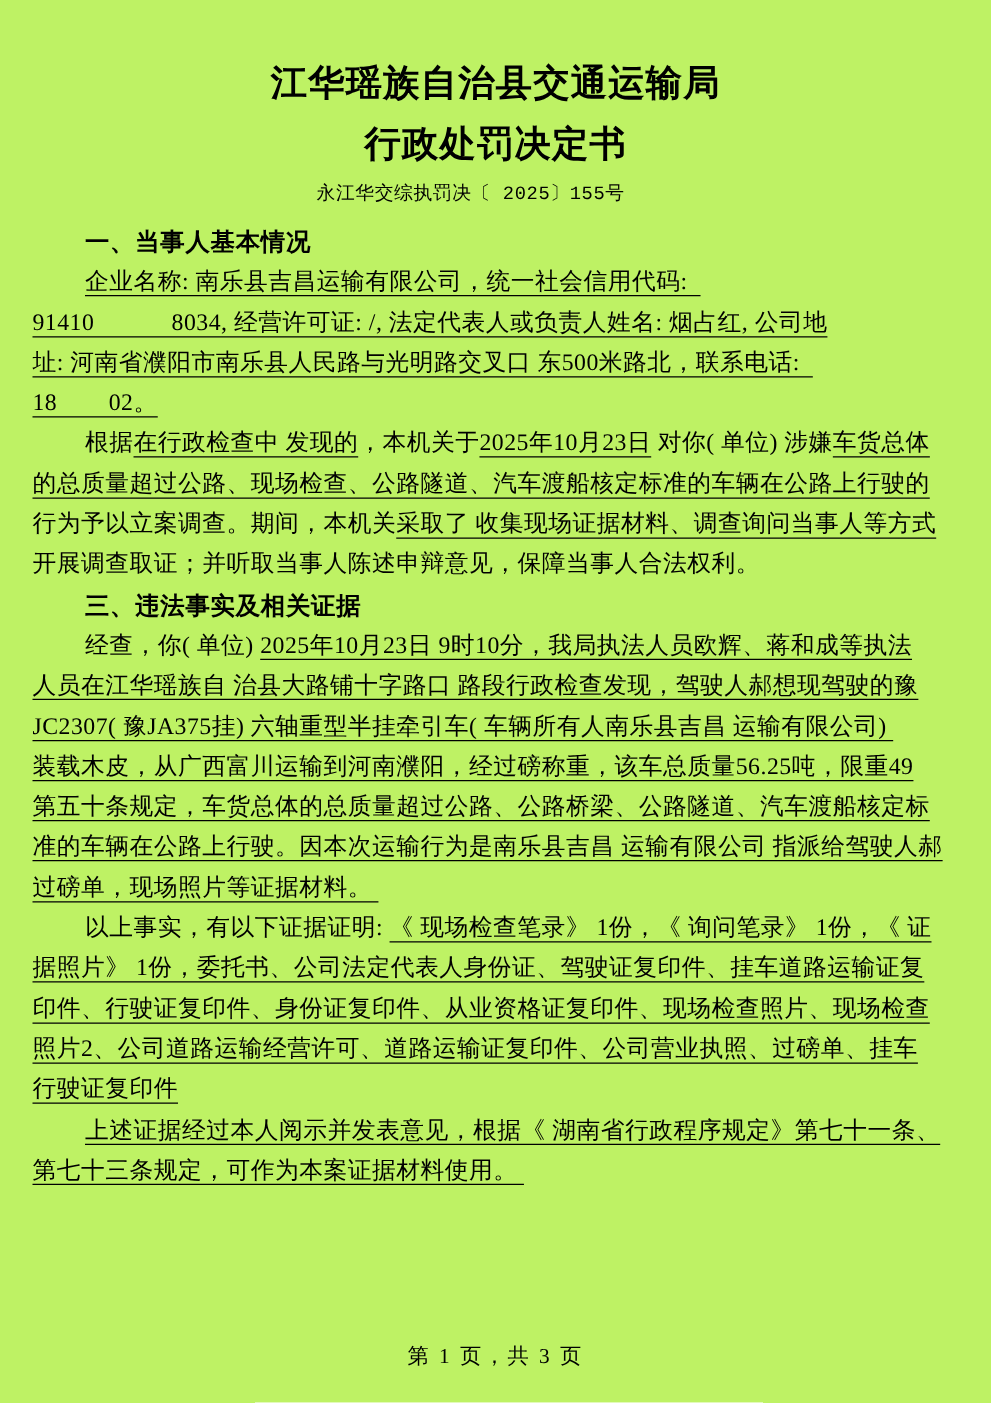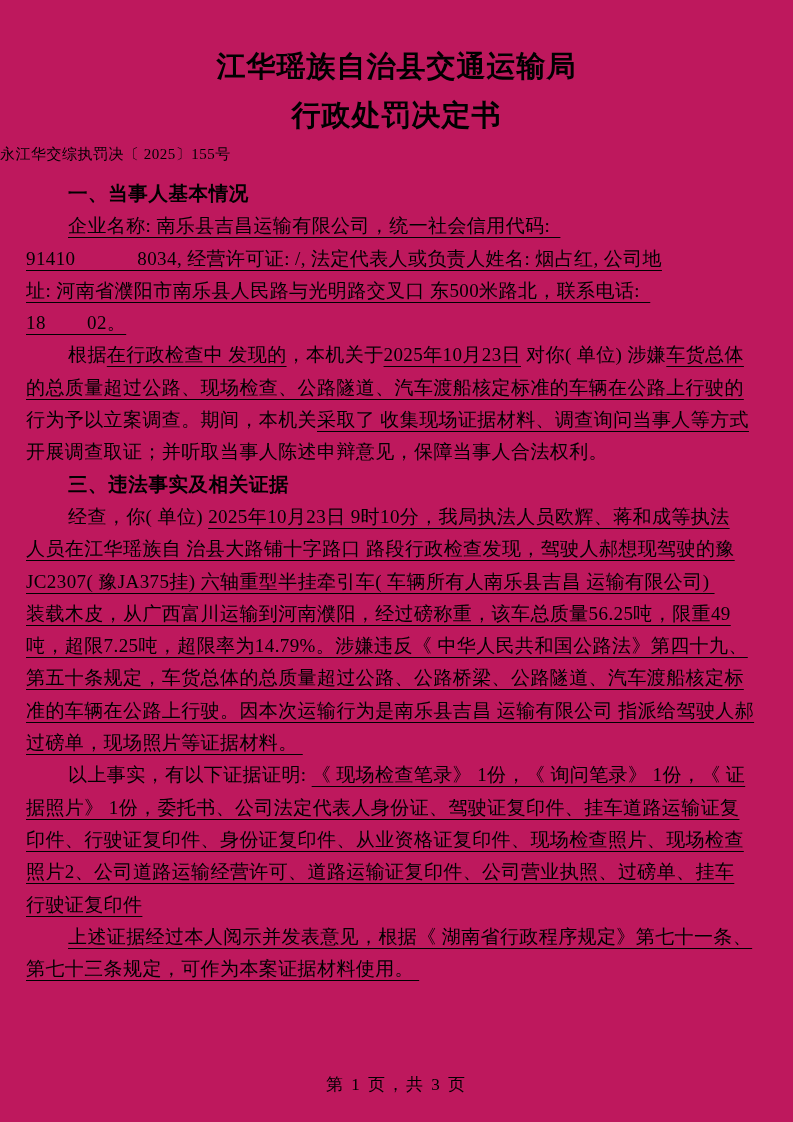--- a/index.html
+++ b/index.html
@@ -1,36 +1,37 @@
 <!DOCTYPE html>
 <html lang="zh"><head>
 <meta charset="utf-8">
 <style>
   html,body{margin:0;padding:0;background:#ffffff;}
   .page{
     position:relative;
     width:793px;height:1122px;
-    background:#be185d;color:#000;
+    background:#bef264;color:#000;
     font-family:"Liberation Serif","DejaVu Serif",serif;
     overflow:hidden;
   }
   .titles{
     padding-top:40px;
     text-align:center;
     font-family:"DejaVu Sans","Liberation Sans",sans-serif;
     font-weight:bold;
   }
   .title1{font-size:29px;line-height:53px;letter-spacing:1px;}
   .title2{font-size:29px;line-height:45px;letter-spacing:1px;}
   .docnum{
-    text-align:left;
+    text-align:center;
     padding-right:40px;
     margin-top:7px;
     font-size:15px;
     letter-spacing:0.5px;
+    font-family:Liberation Mono, monospace;
   }
   .docbody{
     margin-top:14px;
     padding-left:26px;
     padding-right:14px;
   }
   .bline{
     font-size:19px;
     line-height:32.3px;
     height:32.3px;
@@ -75,21 +76,20 @@
       <div class="bline"><span class="u">18        02。</span></div>
       <div class="bline indent"><span>根据</span><span class="u">在行政检查中 发现的</span><span>，本机关于</span><span class="u">2025年10月23日</span><span> 对你( 单位) 涉嫌</span><span class="u">车货总体</span></div>
       <div class="bline"><span class="u">的总质量超过公路、现场检查、公路隧道、汽车渡船核定标准的车辆在公路上行驶的</span></div>
       <div class="bline"><span>行为予以立案调查。期间，本机关</span><span class="u">采取了 收集现场证据材料、调查询问当事人等方式</span></div>
       <div class="bline"><span>开展调查取证；并听取当事人陈述申辩意见，保障当事人合法权利。</span></div>
       <div class="bline heading indent">三、违法事实及相关证据</div>
       <div class="bline indent"><span>经查，你( 单位) </span><span class="u">2025年10月23日 9时10分，我局执法人员欧辉、蒋和成等执法</span></div>
       <div class="bline"><span class="u">人员在江华瑶族自 治县大路铺十字路口 路段行政检查发现，驾驶人郝想现驾驶的豫</span></div>
       <div class="bline"><span class="u">JC2307( 豫JA375挂) 六轴重型半挂牵引车( 车辆所有人南乐县吉昌 运输有限公司) </span></div>
       <div class="bline"><span class="u">装载木皮，从广西富川运输到河南濮阳，经过磅称重，该车总质量56.25吨，限重49</span></div>
-      <div class="bline"><span class="u">吨，超限7.25吨，超限率为14.79%。涉嫌违反《 中华人民共和国公路法》第四十九、</span></div>
       <div class="bline"><span class="u">第五十条规定，车货总体的总质量超过公路、公路桥梁、公路隧道、汽车渡船核定标</span></div>
       <div class="bline"><span class="u">准的车辆在公路上行驶。因本次运输行为是南乐县吉昌 运输有限公司 指派给驾驶人郝</span></div>
       <div class="bline"><span class="u">过磅单，现场照片等证据材料。 </span></div>
       <div class="bline indent"><span>以上事实，有以下证据证明: </span><span class="u">《 现场检查笔录》 1份，《 询问笔录》 1份，《 证</span></div>
       <div class="bline"><span class="u">据照片》 1份，委托书、公司法定代表人身份证、驾驶证复印件、挂车道路运输证复</span></div>
       <div class="bline"><span class="u">印件、行驶证复印件、身份证复印件、从业资格证复印件、现场检查照片、现场检查</span></div>
       <div class="bline"><span class="u">照片2、公司道路运输经营许可、道路运输证复印件、公司营业执照、过磅单、挂车</span></div>
       <div class="bline"><span class="u">行驶证复印件</span></div>
       <div class="bline indent"><span class="u">上述证据经过本人阅示并发表意见，根据《 湖南省行政程序规定》第七十一条、</span></div>
       <div class="bline"><span class="u">第七十三条规定，可作为本案证据材料使用。 </span></div>

